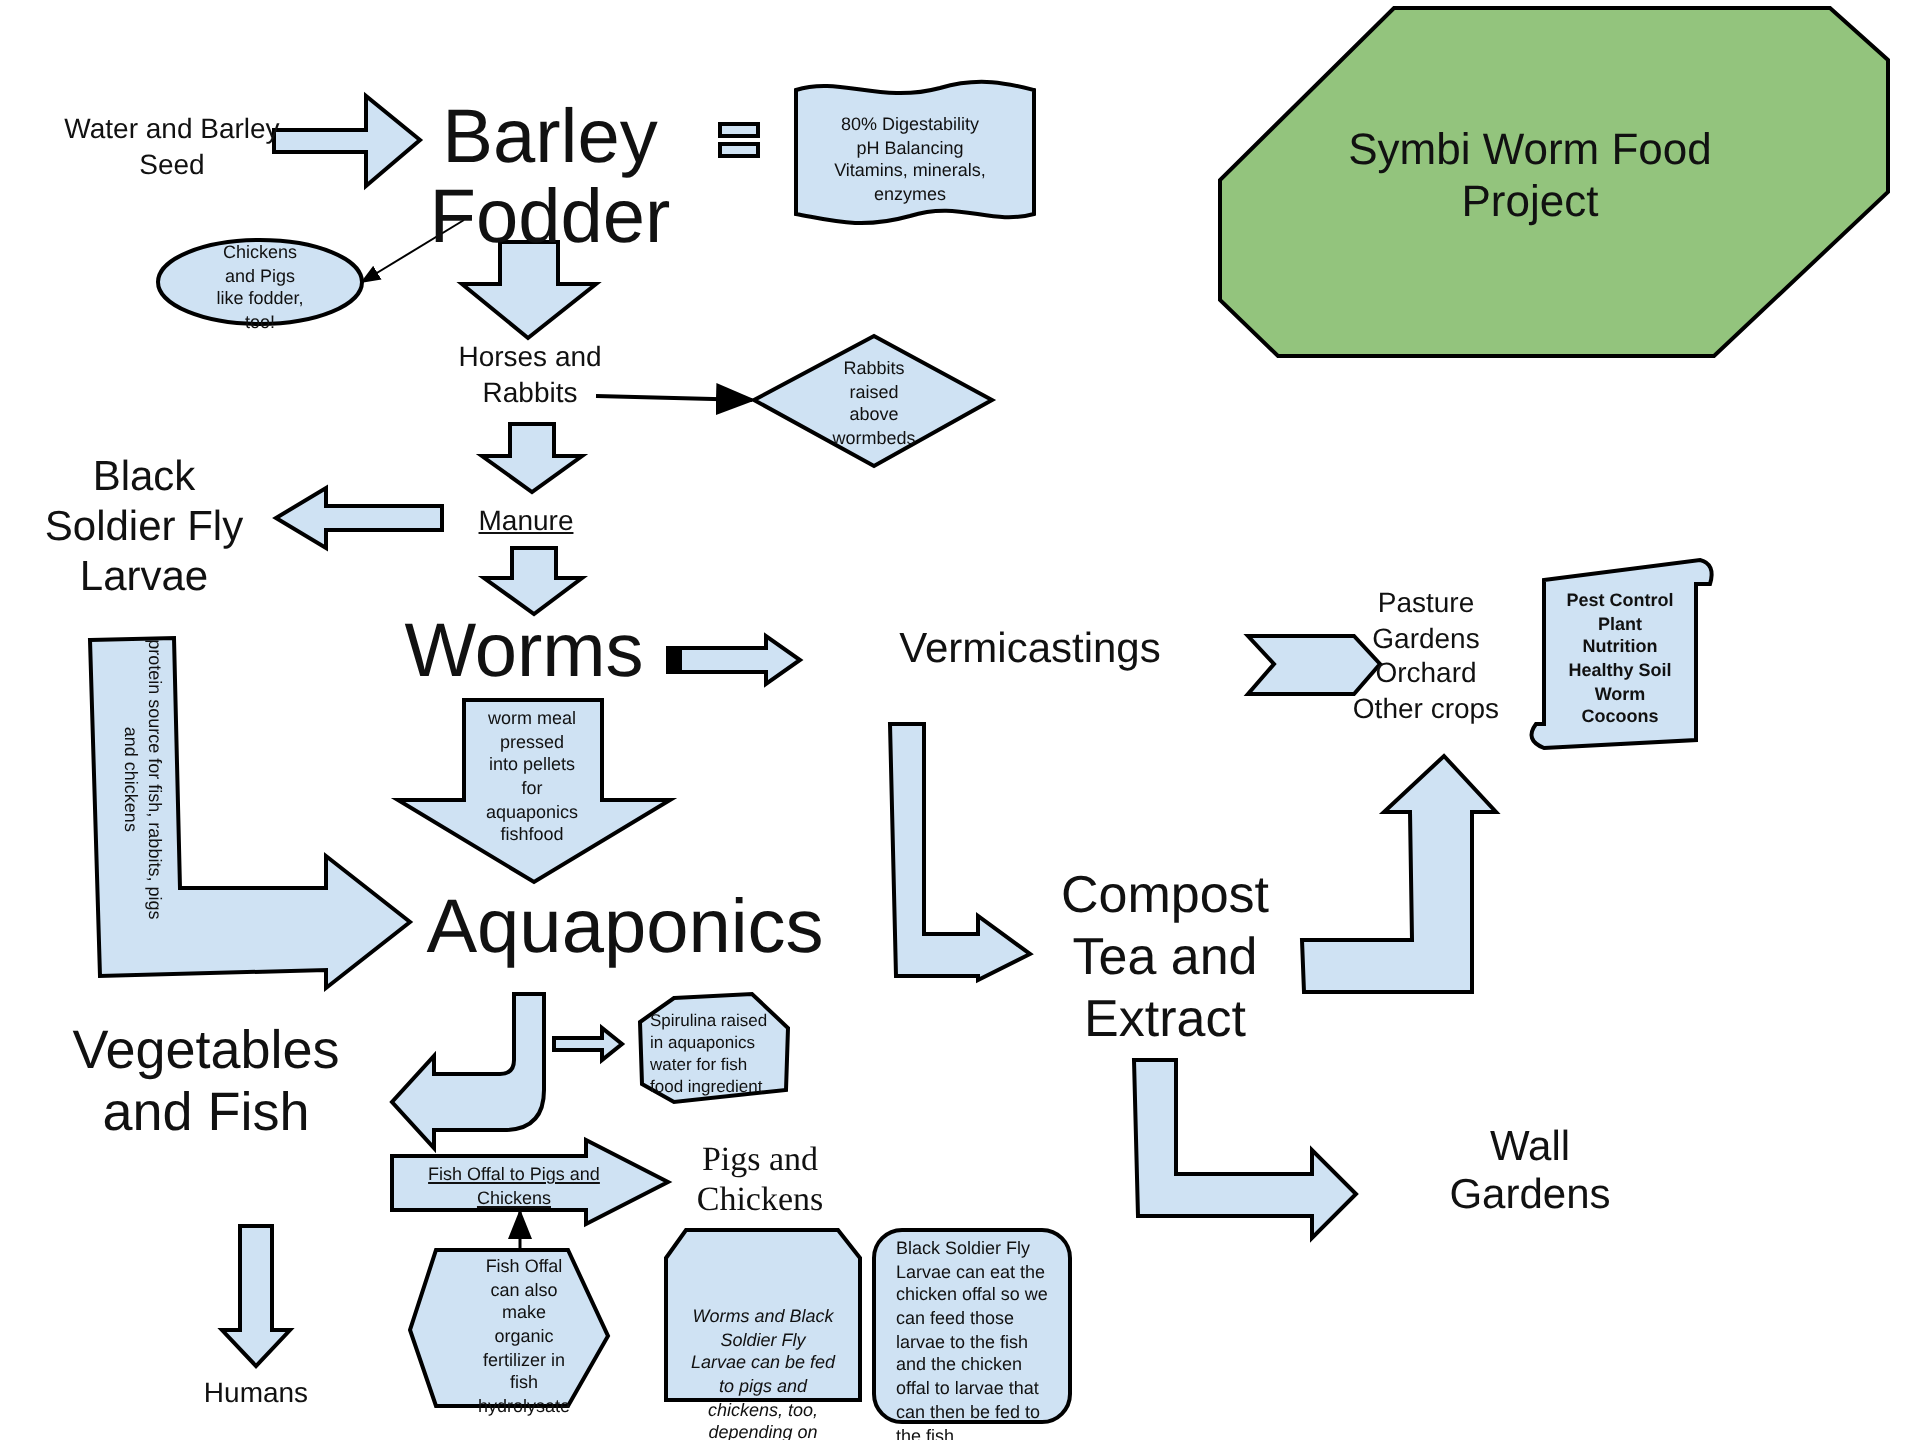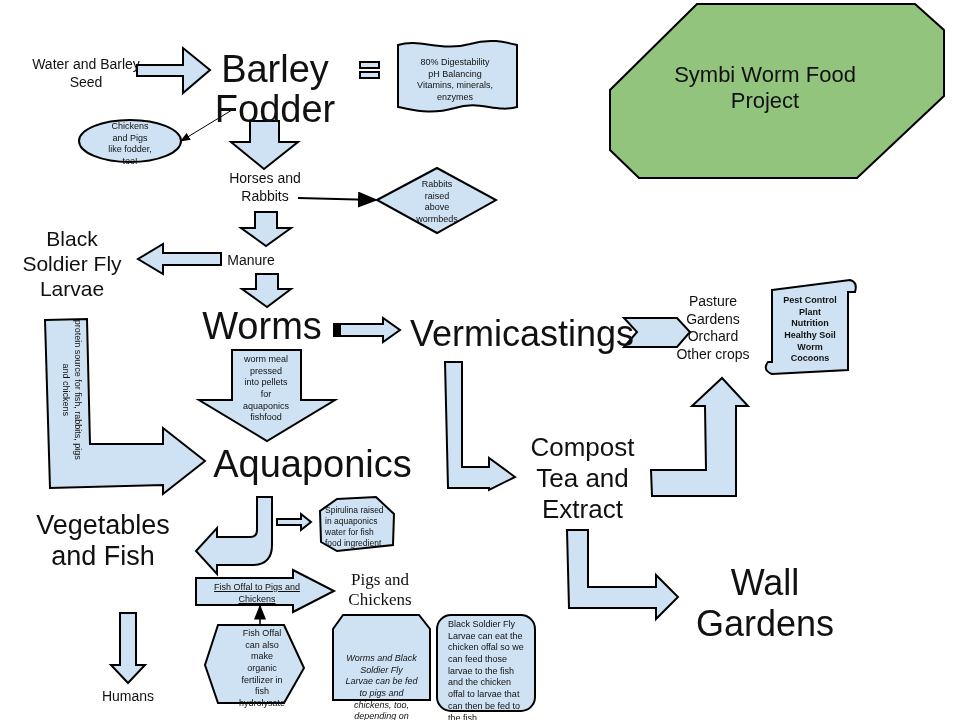--- a/index.html
+++ b/index.html
@@ -1,21 +1,21 @@
 <!DOCTYPE html>
 <html><head>
 <meta charset="utf-8">
 <style>
   html, body { margin: 0; padding: 0; background: #ffffff; }
   body { width: 960px; height: 720px; position: relative; overflow: hidden;
          font-family: "Liberation Sans", sans-serif; color: #111; }
   #canvas { position: absolute; left: 0; top: 0; width: 960px; height: 720px; }
   .lbl { position: absolute; text-align: center; line-height: 1.15; white-space: pre-line; }
   .xl { font-size: 38px; line-height: 1.05; }
-  .lg { font-size: 36px; line-height: 1.15; }
+  .lg { font-size: 21px; line-height: 1.15; }
   .md { font-size: 26px; line-height: 1.2; }
   .sm { font-size: 14px; line-height: 1.25; }
   .xs { font-size: 9px; line-height: 1.3; }
   .xxs { font-size: 8.5px; line-height: 1.3; }
   .rot { position: absolute; transform: rotate(90deg); transform-origin: center center; }
 </style>
 </head>
 <body>
 
 <svg id="canvas" viewBox="0 0 960 720">
@@ -100,21 +100,21 @@
 <div class="lbl xs" style="left:90px;top:121px;width:80px;">Chickens
 and Pigs
 like fodder,
 too!</div>
 <div class="lbl sm" style="left:210px;top:170px;width:110px;">Horses and
 Rabbits</div>
 <div class="lbl xs" style="left:400px;top:179px;width:74px;">Rabbits
 raised
 above
 wormbeds</div>
-<div class="lbl sm" style="left:206px;top:252px;width:90px;">Manure</div>
+<div class="lbl sm" style="left:218px;top:252px;width:90px;text-decoration:underline;">Manure</div>
 <div class="lbl md" style="left:8px;top:226px;width:128px;font-size:21px;">Black
 Soldier Fly
 Larvae</div>
 <div class="rot xs" style="left:-19px;top:378px;width:180px;text-align:center;white-space:pre-line;line-height:1.3;">protein source for fish, rabbits, pigs
 and chickens</div>
 <div class="lbl xl" style="left:192px;top:307px;width:140px;">Worms</div>
 <div class="lbl lg" style="left:410px;top:313px;width:210px;">Vermicastings</div>
 <div class="lbl sm" style="left:663px;top:293px;width:100px;">Pasture
 Gardens
 Orchard

